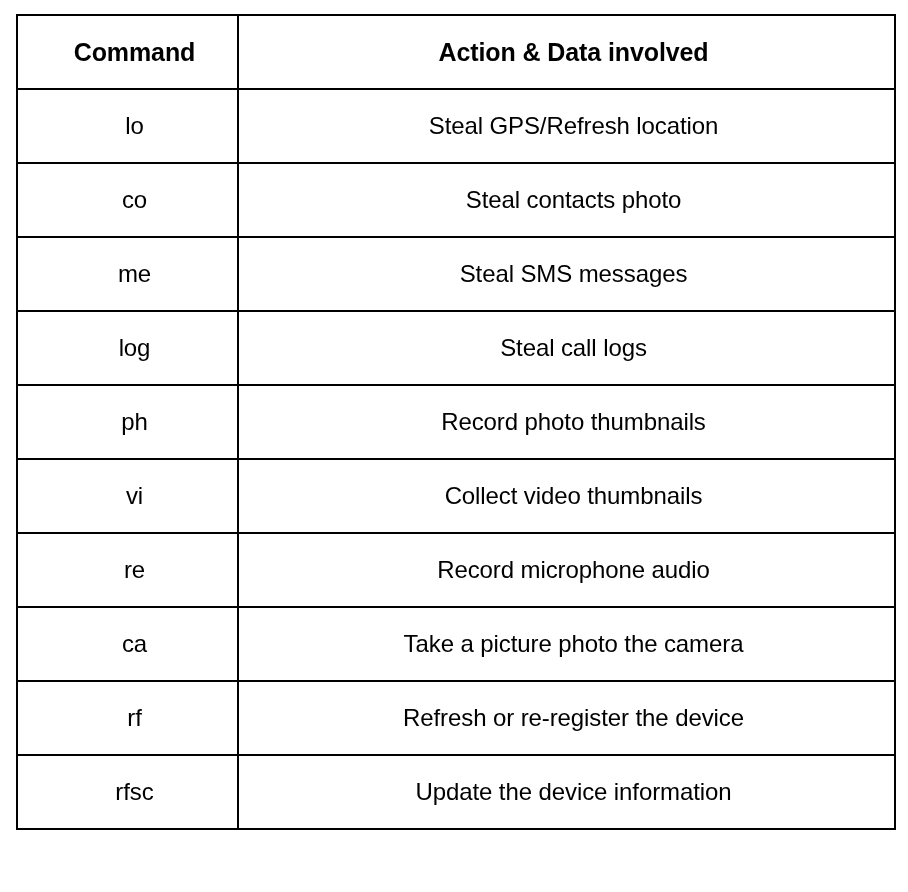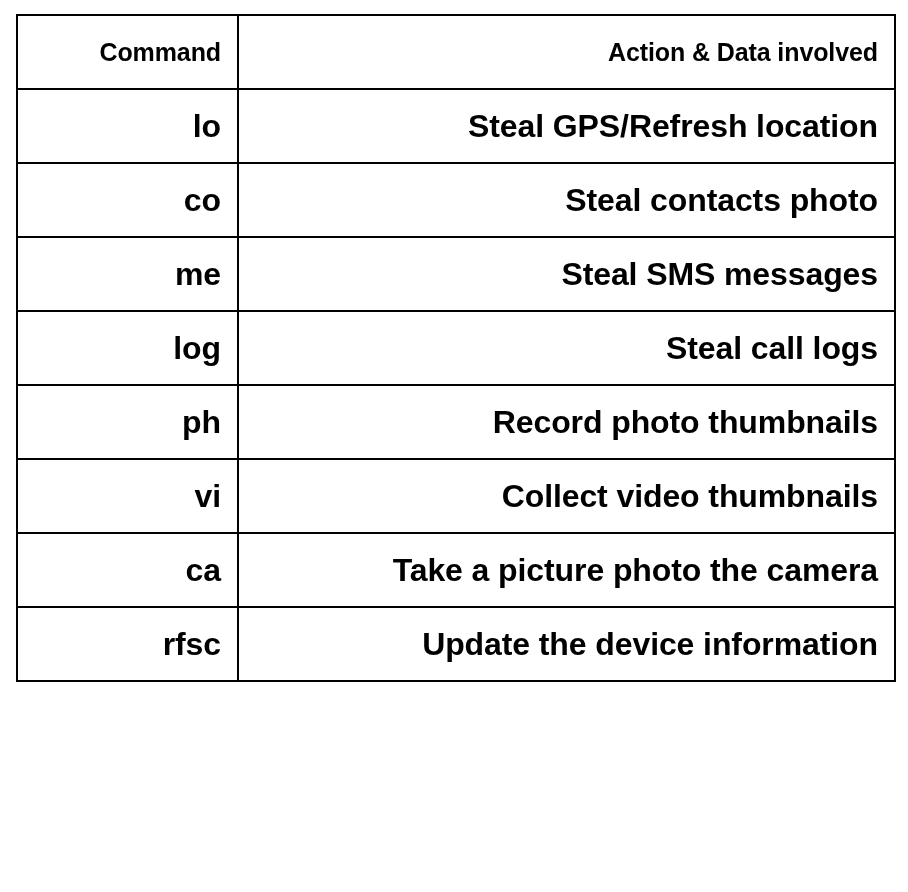--- a/index.html
+++ b/index.html
@@ -38,39 +38,39 @@
     width: 878px;
     background: #ffffff;
   }
 
   table.cmd-table col.col-command { width: 221px; }
   table.cmd-table col.col-action   { width: 657px; }
 
   table.cmd-table th,
   table.cmd-table td {
     border: 2px solid #000000;
-    text-align: right;
+    text-align: center;
     vertical-align: middle;
-    padding: 6px 16px 6px 14px;
+    padding: 6px 0 6px 14px;
     background: #ffffff;
   }
 
   
   table.cmd-table thead th {
     font-weight: bold;
     font-size: 25px;
     line-height: 30px;
     height: 60px;
     letter-spacing: -0.1px;
   }
 
   
   table.cmd-table tbody td {
-    font-weight: bold;
-    font-size: 32px;
+    font-weight: normal;
+    font-size: 24px;
     line-height: 30px;
     height: 60px;
     letter-spacing: -0.1px;
   }
 
   td.cell-command,
   th.head-command {
     padding-left: 15px;
   }
 
@@ -115,22 +115,30 @@
           </tr>
           <tr>
             <td class="cell-command">ph</td>
             <td class="cell-action">Record photo thumbnails</td>
           </tr>
           <tr>
             <td class="cell-command">vi</td>
             <td class="cell-action">Collect video thumbnails</td>
           </tr>
           <tr>
+            <td class="cell-command">re</td>
+            <td class="cell-action">Record microphone audio</td>
+          </tr>
+          <tr>
             <td class="cell-command">ca</td>
             <td class="cell-action">Take a picture photo the camera</td>
+          </tr>
+          <tr>
+            <td class="cell-command">rf</td>
+            <td class="cell-action">Refresh or re-register the device</td>
           </tr>
           <tr>
             <td class="cell-command">rfsc</td>
             <td class="cell-action">Update the device information</td>
           </tr>
         </tbody>
     </table>
   </div>
 </div>
 

